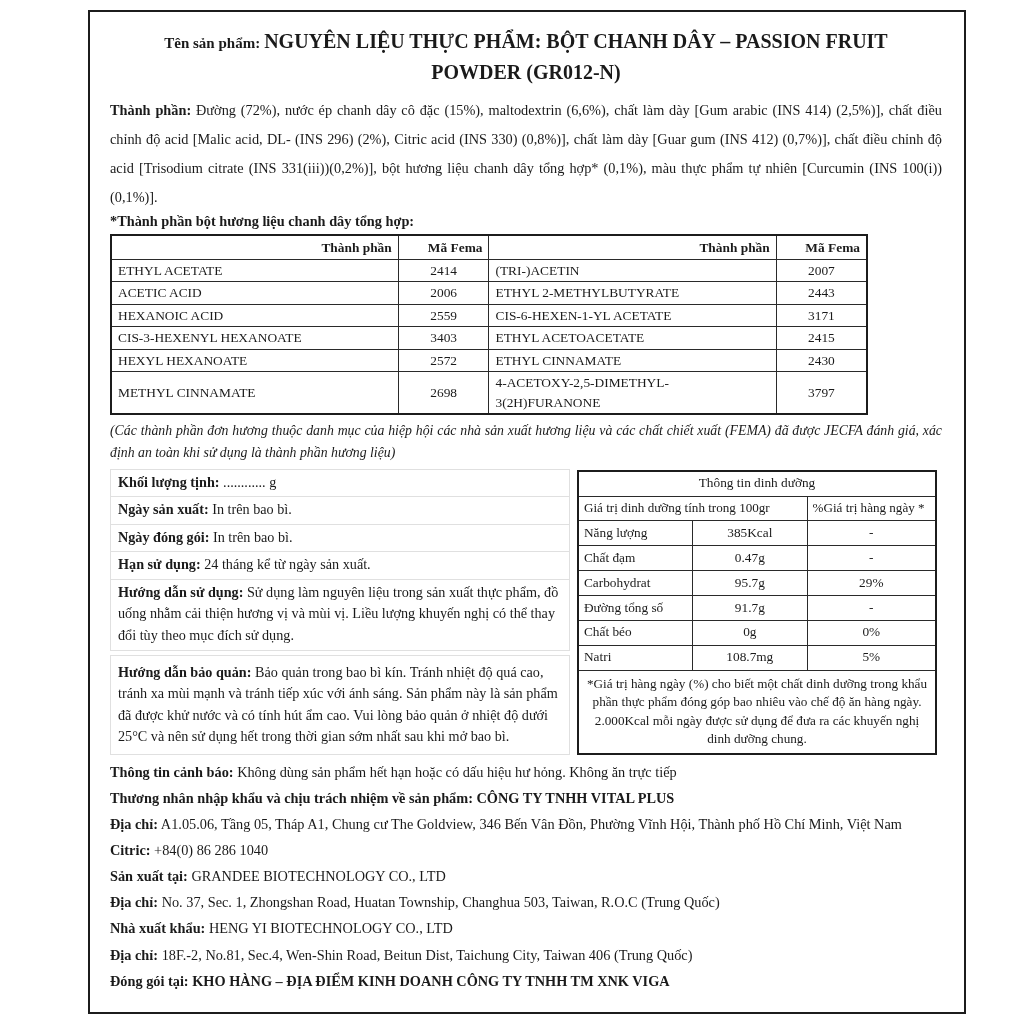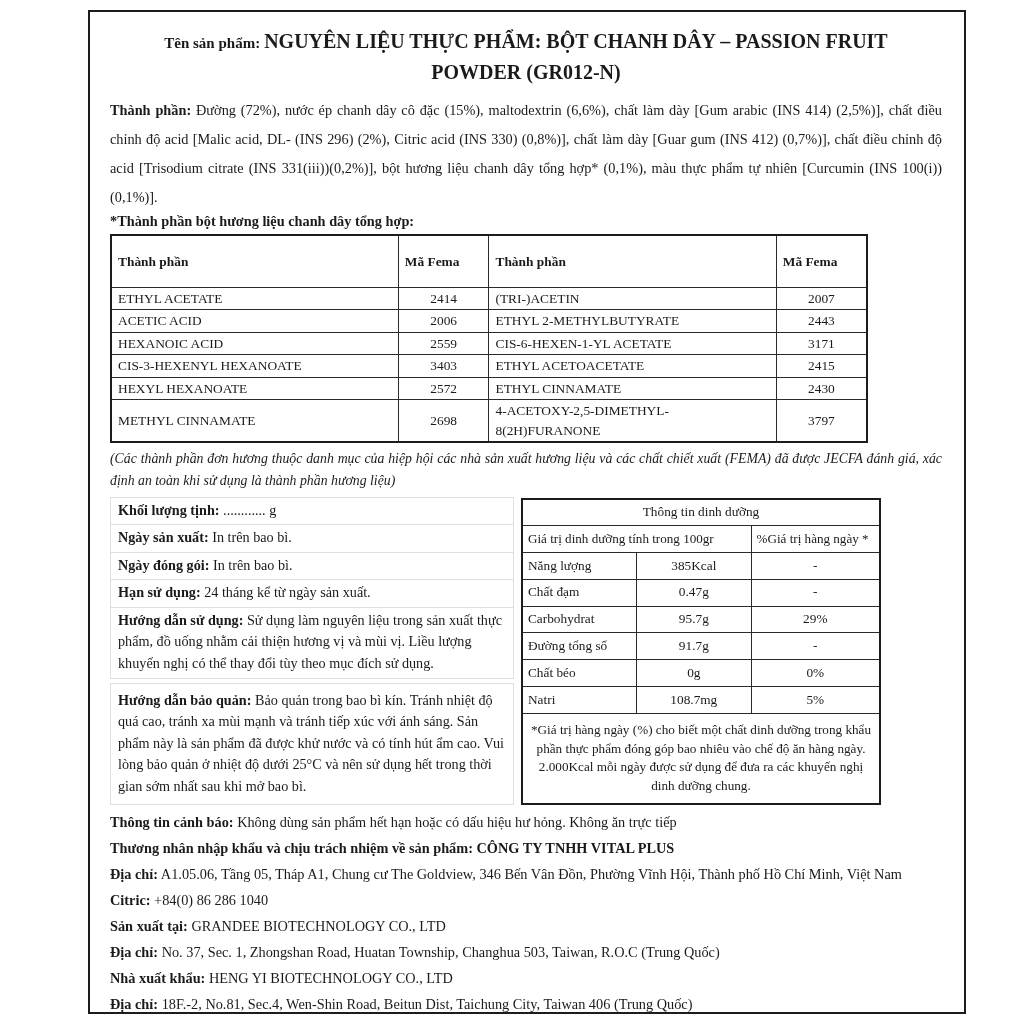--- a/index.html
+++ b/index.html
@@ -17,27 +17,27 @@
   .title-label { font-weight:bold; font-size:15px; }
   .title-main  { font-weight:bold; font-size:20px; }
 
   .ingredients { font-size:14.3px; line-height:2.02; text-align:justify; margin-top:6px; }
   .ingredients .lbl { font-weight:bold; }
   .flavor-heading { font-weight:bold; font-size:14.3px; margin:1px 0 4px; }
 
   table { border-collapse:collapse; }
   .fema-table { width:758px; font-size:13.4px; border:2px solid #1c1c1c; }
   .fema-table td { border:1px solid #2a2a2a; padding:1px 6px; line-height:1.45; }
-  .fema-table .hd { font-weight:bold; text-align:left; padding:16px 6px; }
+  .fema-table .hd { font-weight:bold; text-align:right; padding:2px 6px; }
   .fema-table .code { text-align:center; }
 
   .disclaimer { font-style:italic; font-size:13.8px; line-height:1.58; margin:5px 0 6px; text-align:justify; }
 
   .two-col { display:flex; gap:7px; align-items:stretch; }
-  .info-box { width:404px; }
+  .info-box { width:460px; }
   .info-row { border:1px solid #e0e0e0; margin-top:-1px; padding:2px 7px 3px; font-size:14.2px; line-height:1.52; background:#fff; }
   .info-row .lbl { font-weight:bold; }
   .info-row.tall { padding-top:6px; padding-bottom:6px; }
   .info-row.gap-above { margin-top:4px; }
 
   .nutri-table { width:360px; font-size:13.3px; border:2px solid #1c1c1c; }
   .nutri-table td { border:1px solid #2a2a2a; padding:2px 5px; line-height:1.4; }
   .nt-title { text-align:center; }
   .nt-sub { font-size:13.1px; }
   .c { text-align:center;margin-top:16px; }
@@ -105,21 +105,21 @@
     </tr>
     <tr>
       <td>HEXYL HEXANOATE</td>
       <td class="code">2572</td>
       <td>ETHYL CINNAMATE</td>
       <td class="code">2430</td>
     </tr>
     <tr>
       <td>METHYL CINNAMATE</td>
       <td class="code">2698</td>
-      <td>4-ACETOXY-2,5-DIMETHYL-8(2H)FURANONE</td>
+      <td>4-ACETOXY-2,5-DIMETHYL-3(2H)FURANONE</td>
       <td class="code">3797</td>
     </tr>
   </tbody>
     </table>
 
   <div class="disclaimer">(Các thành phần đơn hương thuộc danh mục của hiệp hội các nhà sản xuất hương liệu và các chất chiết xuất (FEMA) đã được JECFA đánh giá, xác định an toàn khi sử dụng là thành phần hương liệu)</div>
 
   <div class="two-col">
 
     <div class="info-box">

